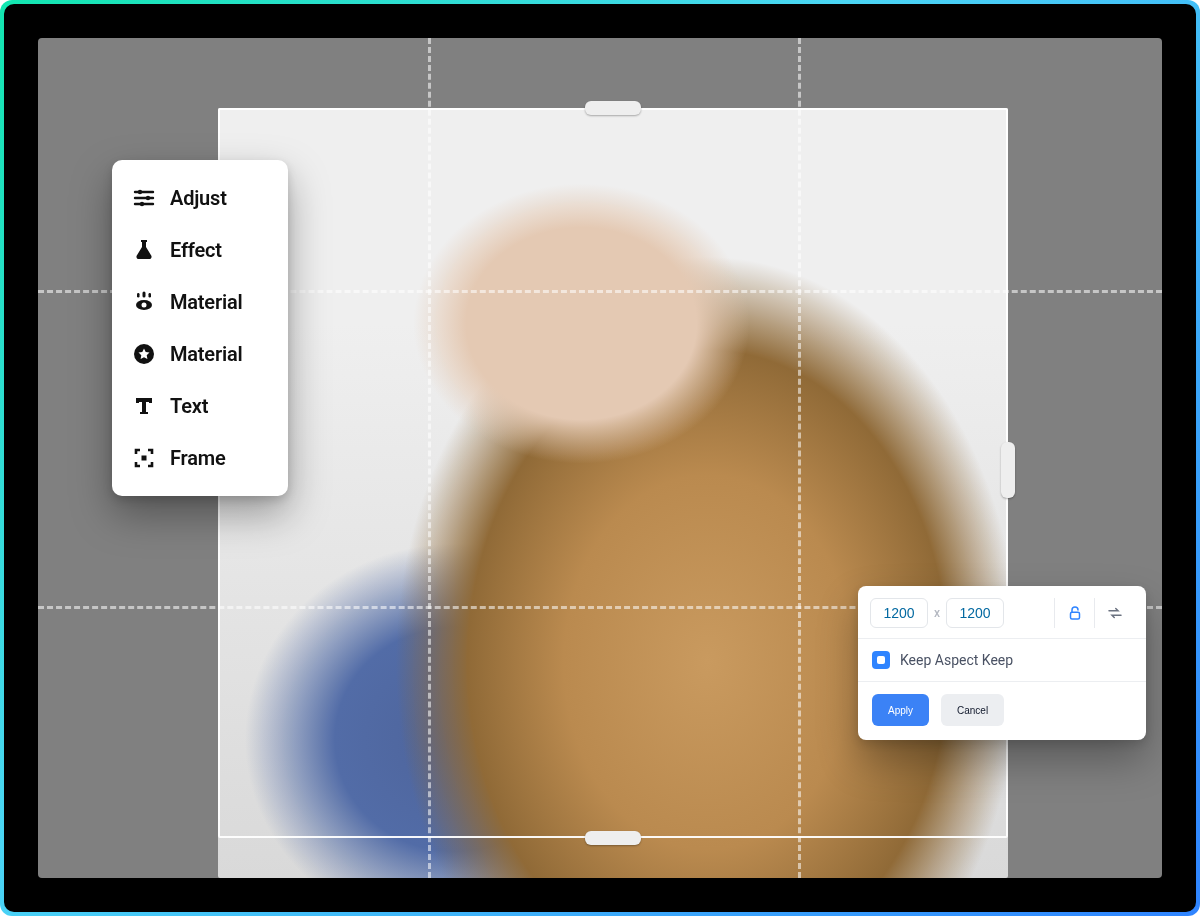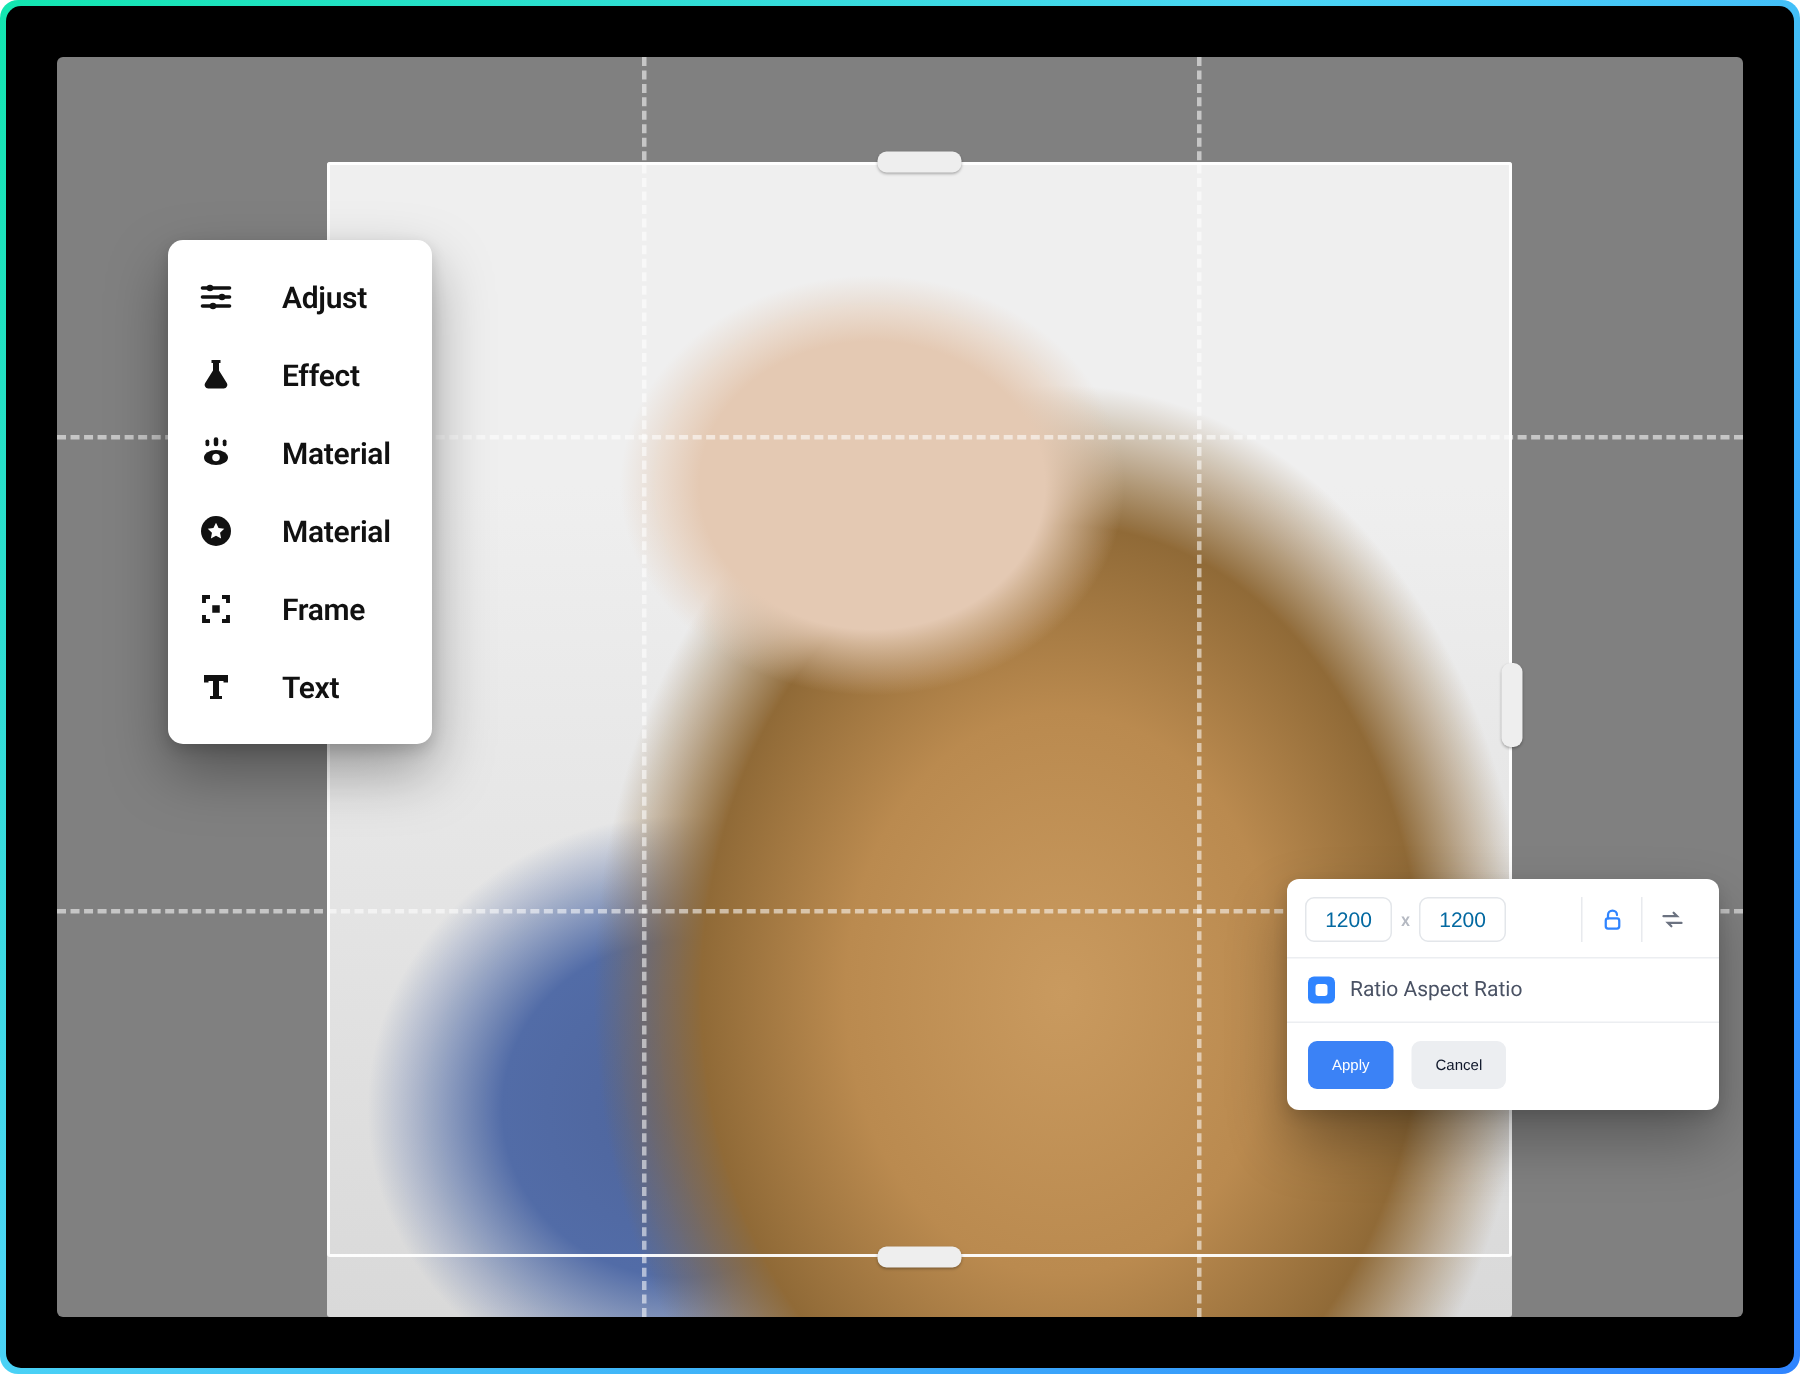--- a/index.html
+++ b/index.html
@@ -82,21 +82,21 @@
       position: absolute;
       left: 74px; top: 122px;
       width: 176px;
       background: #fff;
       border-radius: 10px;
       box-shadow: 0 18px 40px rgba(0,0,0,0.35), 0 4px 10px rgba(0,0,0,0.15);
       padding: 12px 0;
     }
     .tool-item {
       display: flex; align-items: flex-end;
-      gap: 32px;
+      gap: 14px;
       padding: 14px 20px;
       font-size: 20px; font-weight: 600; letter-spacing: -0.2px;
       color: #111;
       cursor: pointer;
     }
     .tool-item .ico { width: 24px; height: 24px; flex: 0 0 24px; color:#111; }
     .tool-item svg { display:block; width:100%; height:100%; }
 
     
     .size-panel {
@@ -216,34 +216,34 @@
           <span class="ico">
             <svg viewBox="0 0 24 24">
               <circle cx="12" cy="12" r="10" fill="currentColor"></circle>
               <path fill="#fff" d="M12 6.5l1.7 3.5 3.8.5-2.8 2.7.7 3.8L12 15.2 8.6 17l.7-3.8L6.5 10.5l3.8-.5z"></path>
             </svg>
           </span>
           <span>Material</span>
         </div>
         <div class="tool-item">
           <span class="ico">
+            <svg viewBox="0 0 24 24">
+                <path fill="currentColor" d="M4 4h16v5h-3V8h-3v10h2v2H8v-2h2V8H7v1H4V4z"></path>
+              </svg>
+          </span>
+          <span>Text</span>
+        </div>
+        <div class="tool-item">
+          <span class="ico">
             <svg viewBox="0 0 24 24" fill="none" stroke="currentColor" stroke-width="2.6">
               <path d="M4 8V4h4M20 8V4h-4M4 16v4h4M20 16v4h-4"></path>
               <rect x="9.5" y="9.5" width="5" height="5" fill="currentColor" stroke="none"></rect>
             </svg>
           </span>
           <span>Frame</span>
-        </div>
-        <div class="tool-item">
-          <span class="ico">
-            <svg viewBox="0 0 24 24">
-                <path fill="currentColor" d="M4 4h16v5h-3V8h-3v10h2v2H8v-2h2V8H7v1H4V4z"></path>
-              </svg>
-          </span>
-          <span>Text</span>
         </div>
       </div>
 
       <div class="size-panel">
         <div class="sp-row1">
           <div class="dim-wrap">
             <input class="dim-input" value="1200" style="">
             <span class="dim-x">x</span>
             <input class="dim-input" value="1200" style="">
           </div>
@@ -258,21 +258,21 @@
               <svg viewBox="0 0 24 24" fill="none" stroke="currentColor" stroke-width="2" stroke-linecap="round">
                 <path d="M4 9h12l-3-3M20 15H8l3 3"></path>
               </svg>
             </div>
           </div>
         </div>
         <div class="sp-row2">
           <div class="checkbox">
             <div class="checkbox-inner"></div>
           </div>
-          <span class="kar-label">Ratio Aspect Ratio</span>
+          <span class="kar-label">Keep Aspect Keep</span>
         </div>
         <div class="sp-row3">
           <button class="btn btn-primary">Apply</button>
           <button class="btn btn-secondary">Cancel</button>
         </div>
       </div>
 
     </div>
   </div>
 </div>

